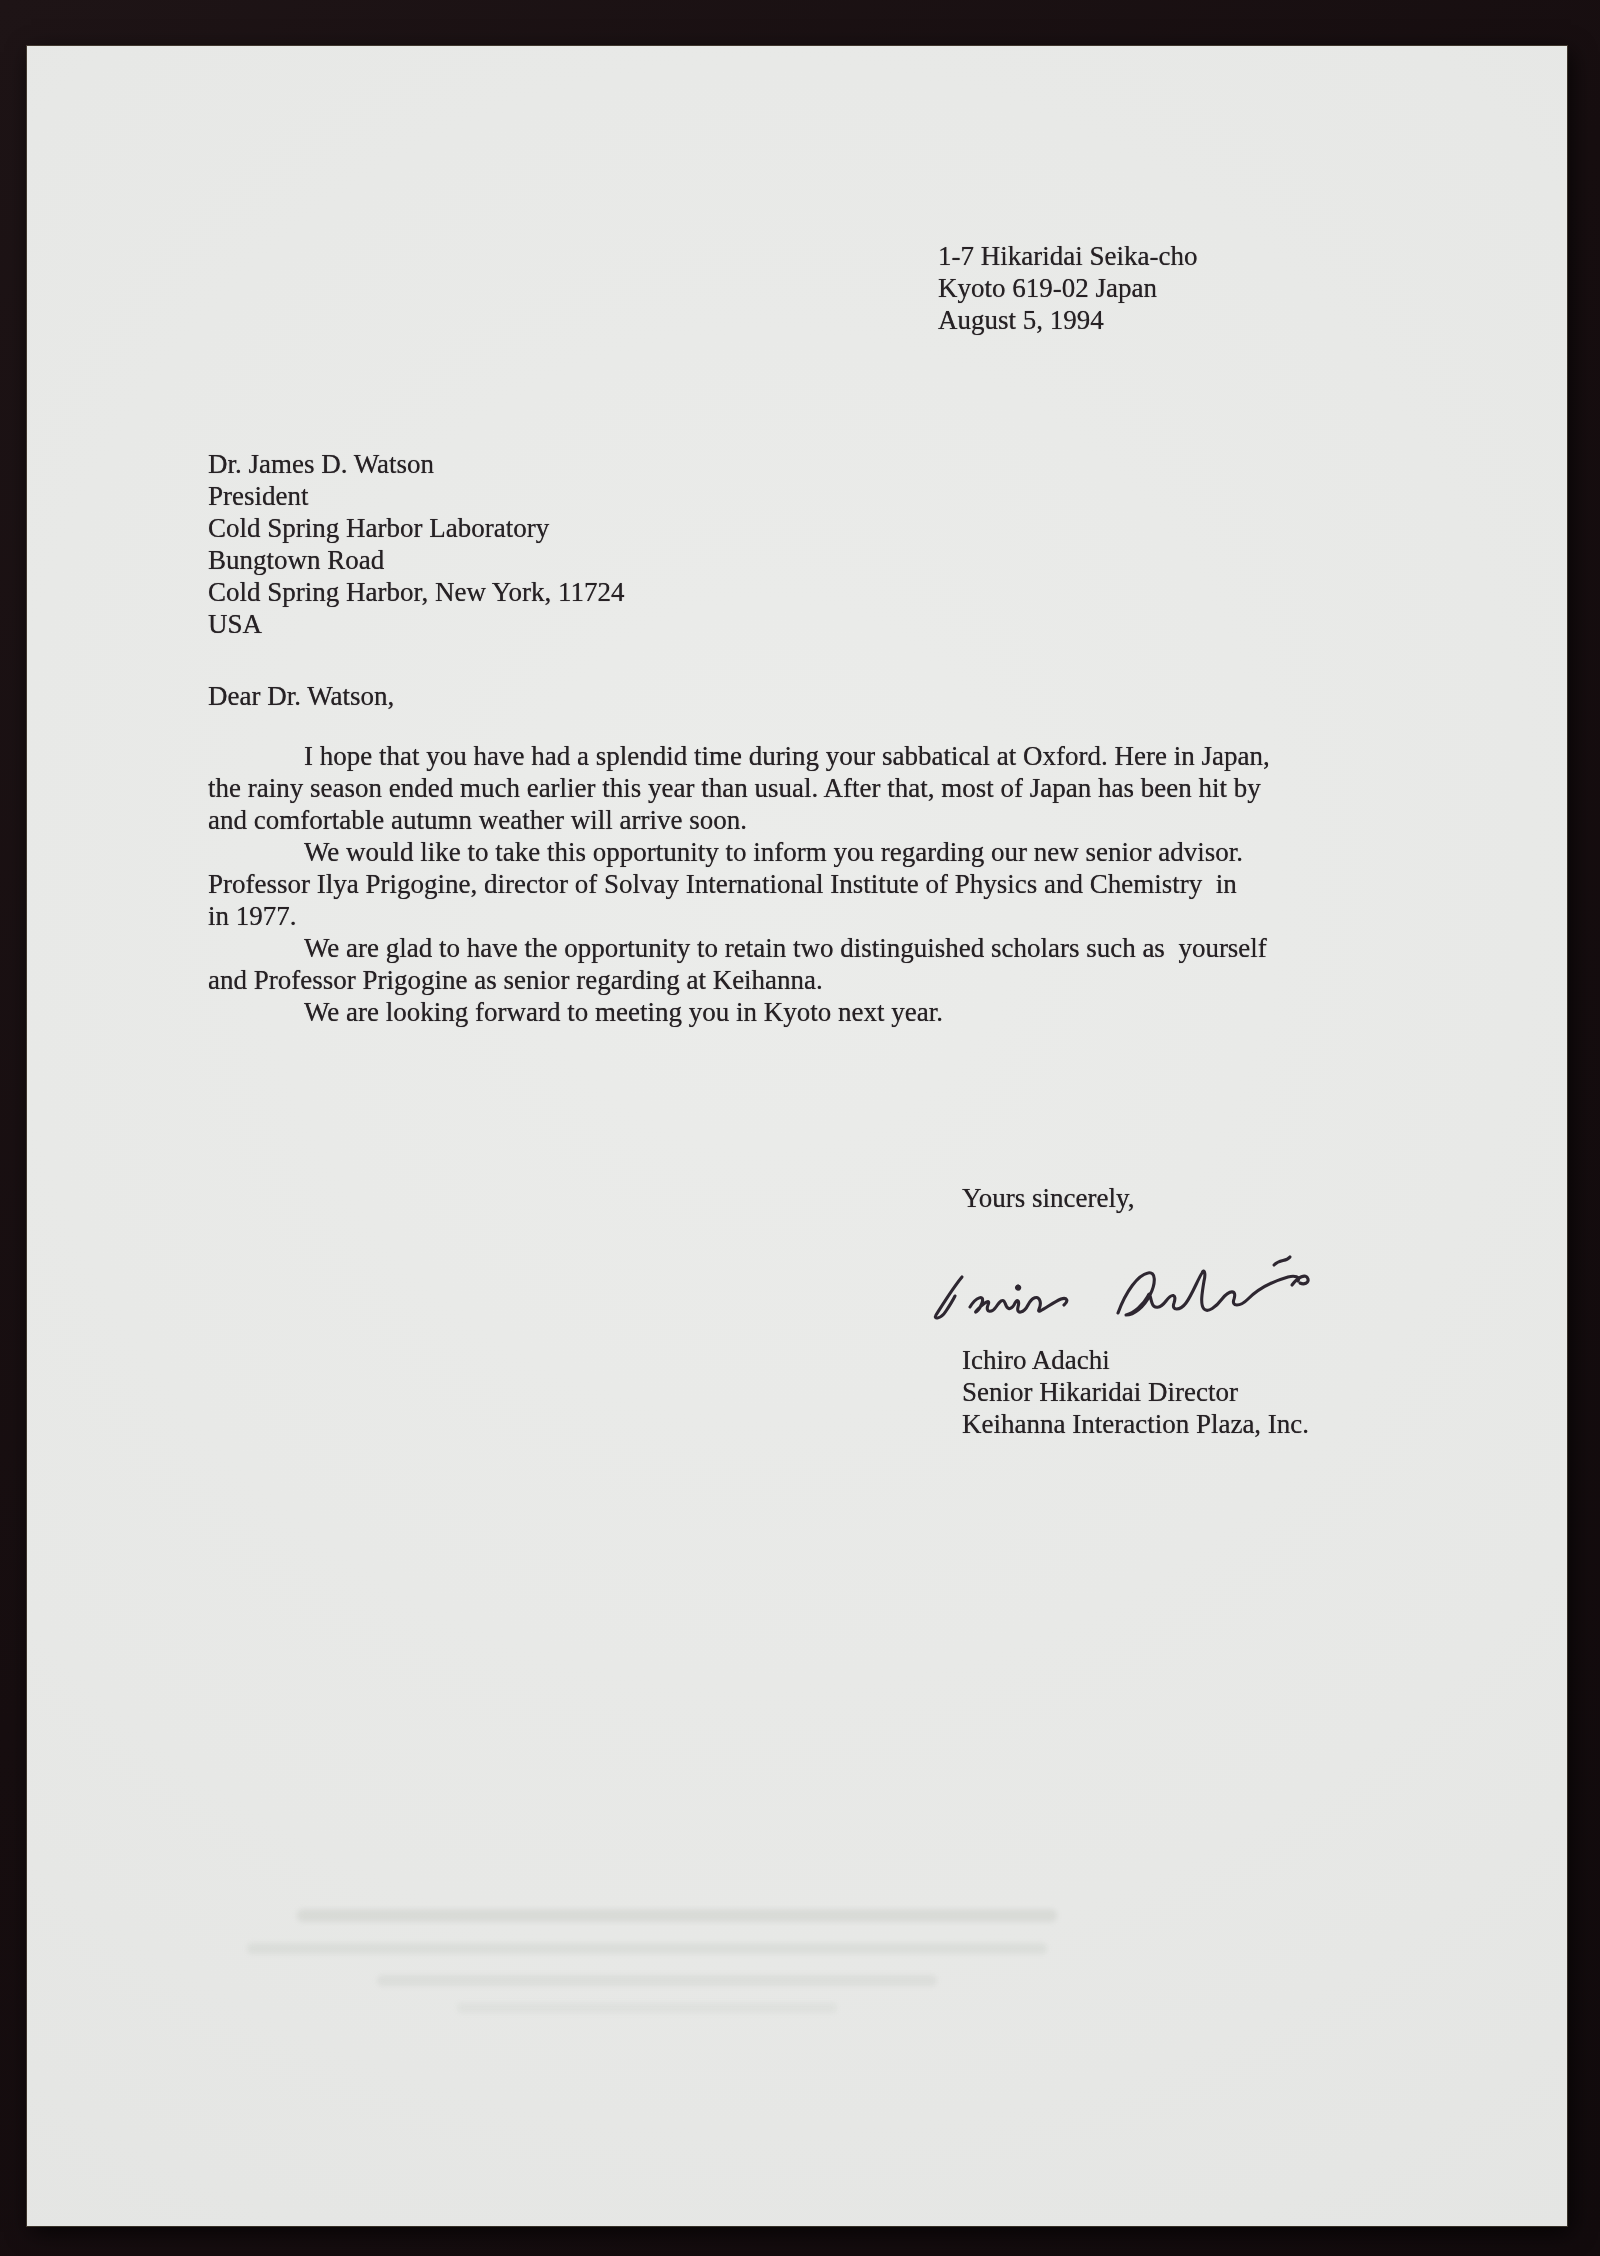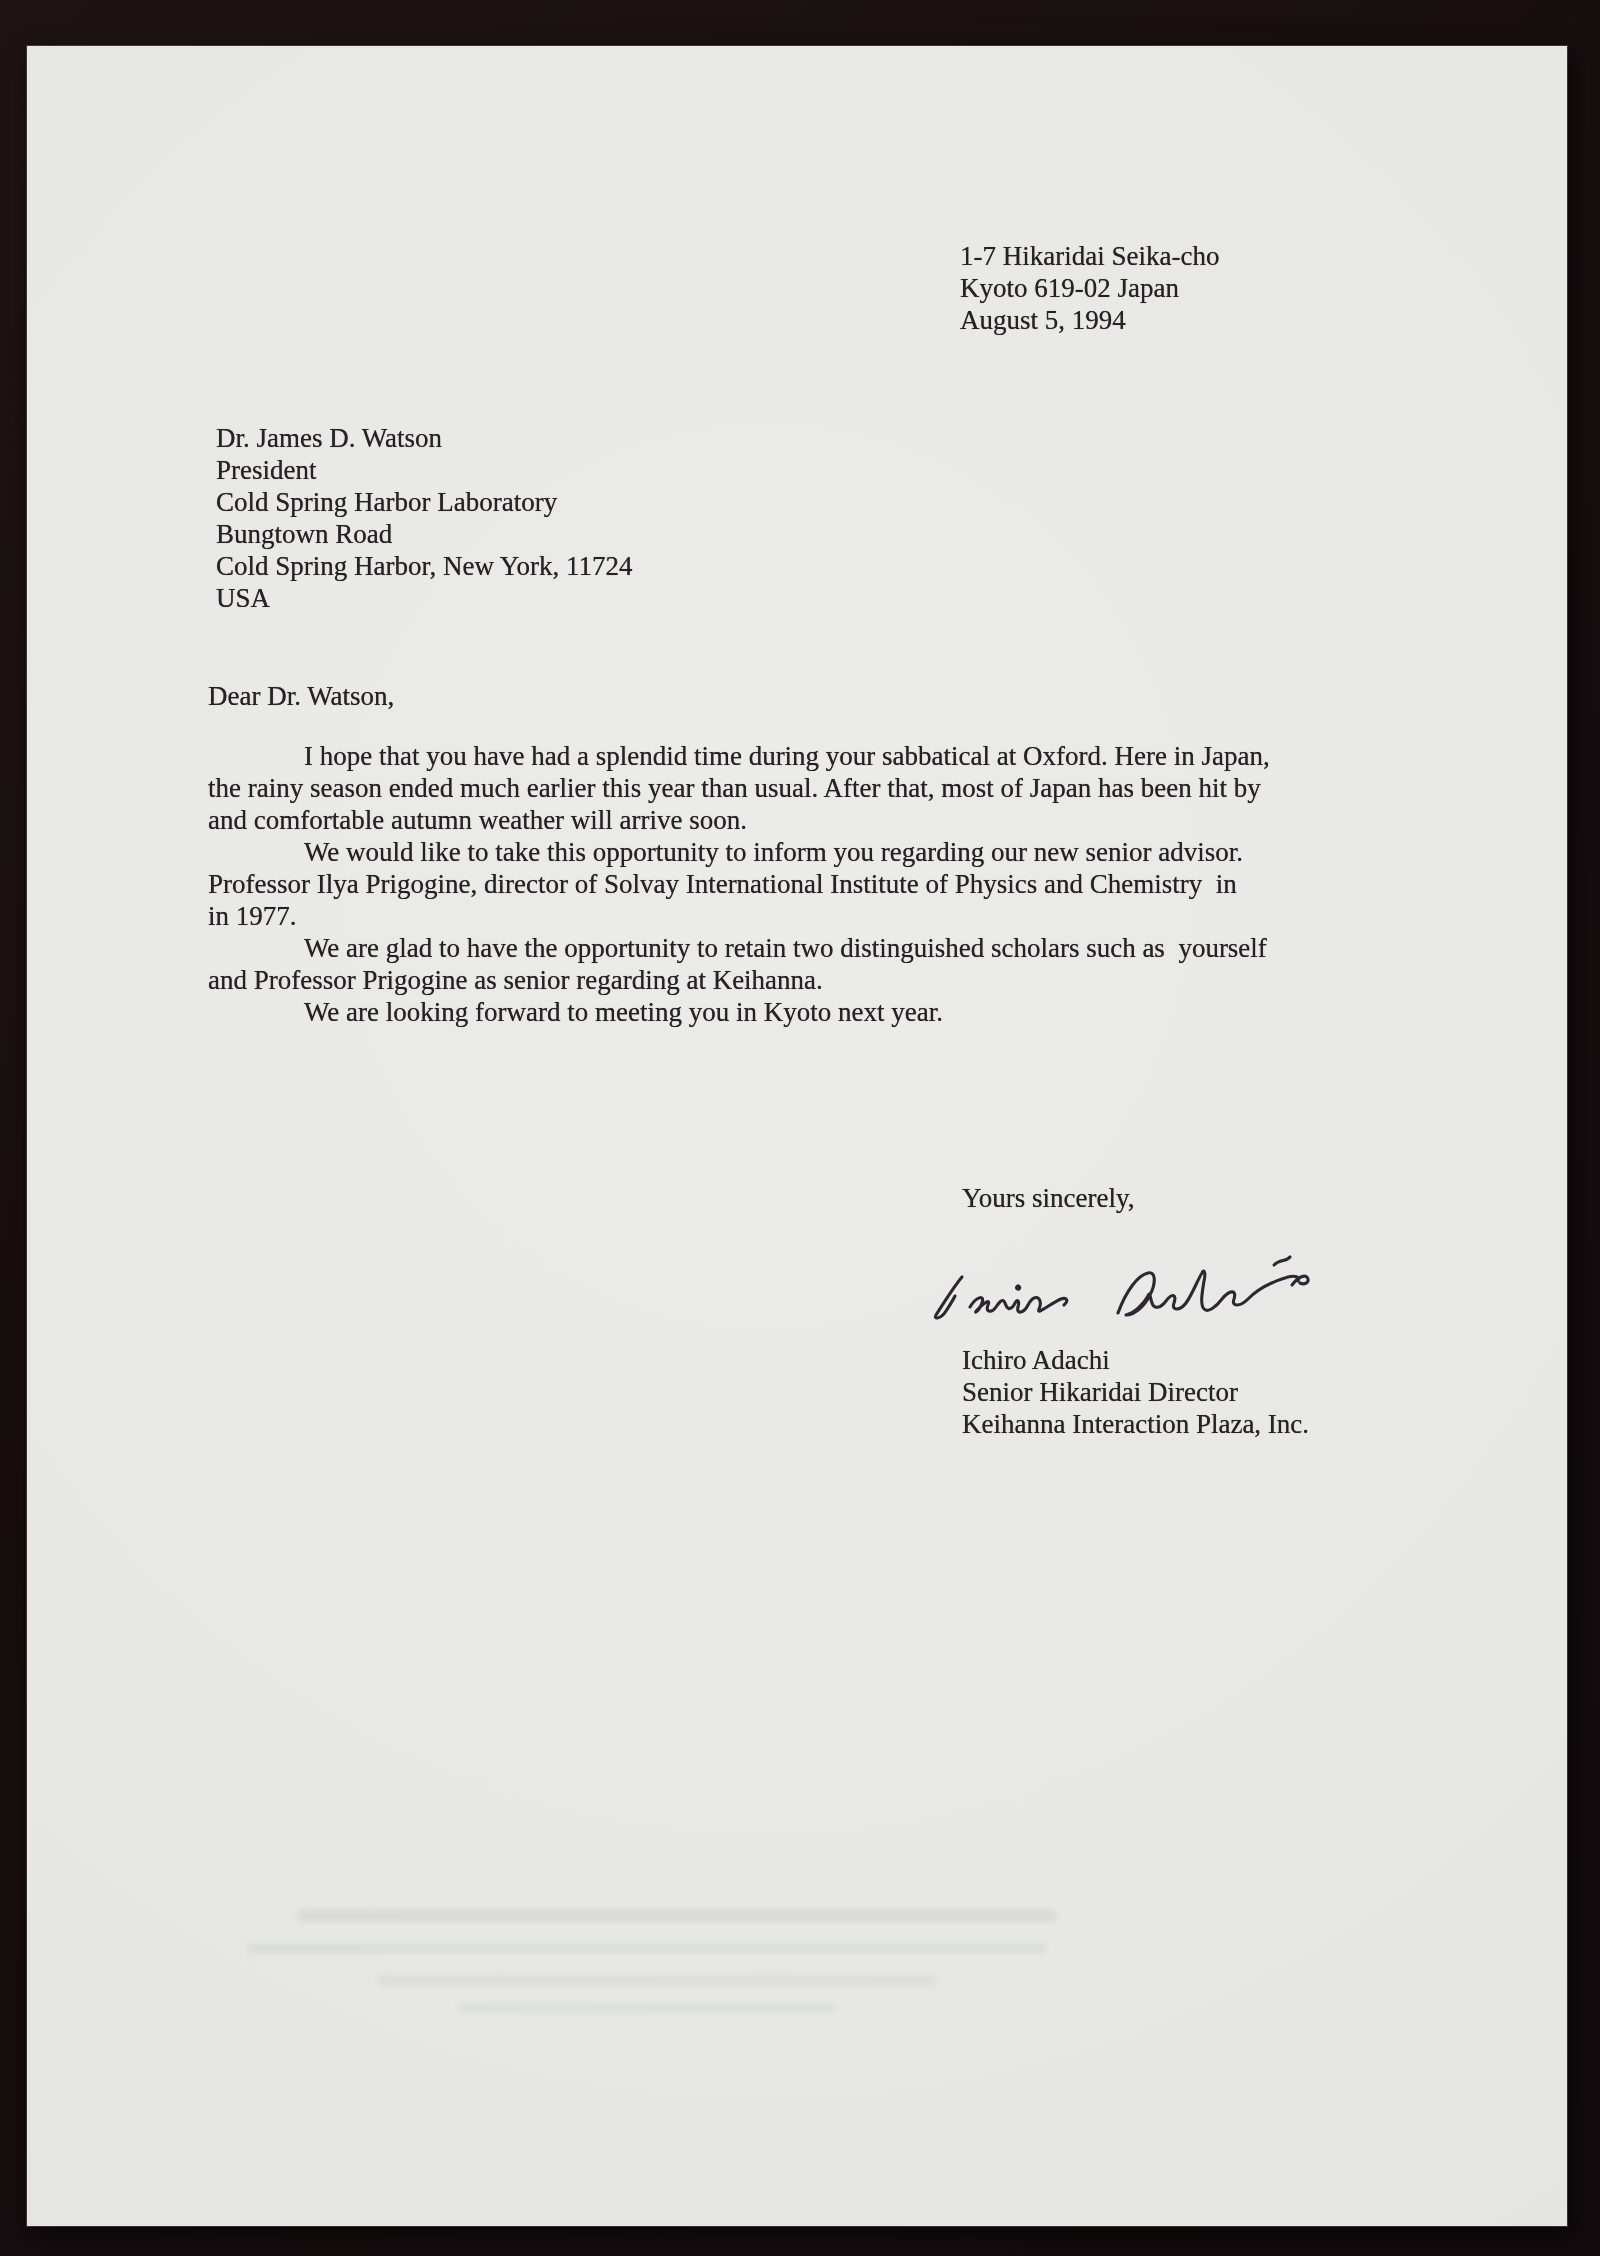--- a/index.html
+++ b/index.html
@@ -64,27 +64,27 @@
   .bleed-line.b3 { left: 150px; top: 84px; width: 560px; height: 11px; background: rgba(132,142,126,0.10); }
   .bleed-line.b4 { left: 230px; top: 112px; width: 380px; height: 10px; background: rgba(132,142,126,0.07); }
 </style>
 </head>
 <body>
 
 <div class="scan-backdrop"></div>
 
 <div class="paper">
 
-  <div class="block" style="left:933px; top:194px;">
+  <div class="block" style="left:911px; top:194px;">
     <div class="textline">1-7 Hikaridai Seika-cho</div>
     <div class="textline">Kyoto 619-02 Japan</div>
     <div class="textline">August 5, 1994</div>
   </div>
 
-  <div class="block" style="left:181px; top:376px;margin-left:8px;">
+  <div class="block" style="left:181px; top:402px;">
     <div class="textline">Dr. James D. Watson</div>
     <div class="textline">President</div>
     <div class="textline">Cold Spring Harbor Laboratory</div>
     <div class="textline">Bungtown Road</div>
     <div class="textline">Cold Spring Harbor, New York, 11724</div>
     <div class="textline">USA</div>
   </div>
 
   <div class="block" style="left:181px; top:634px;text-align:center;">
     <div class="textline">Dear Dr. Watson,</div>

